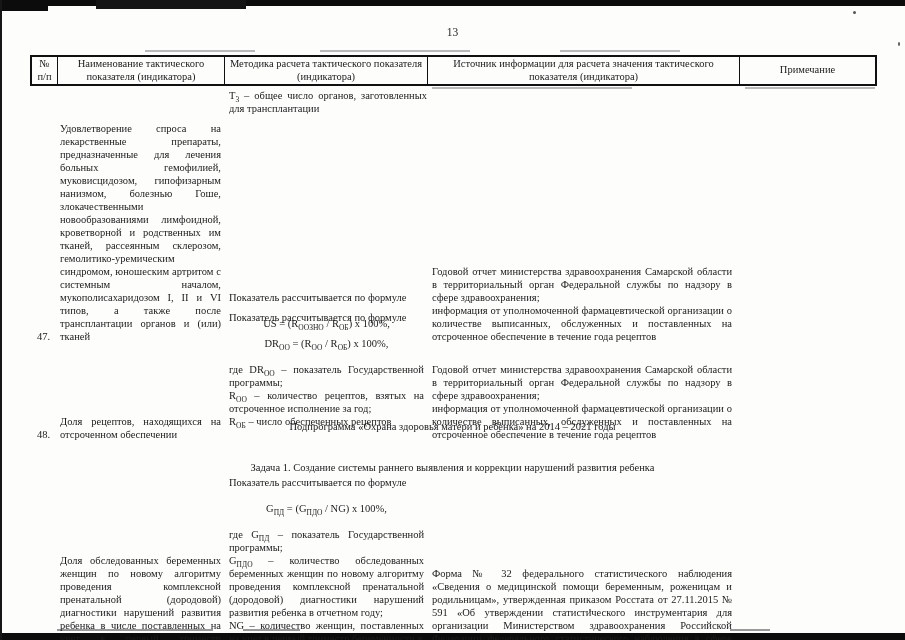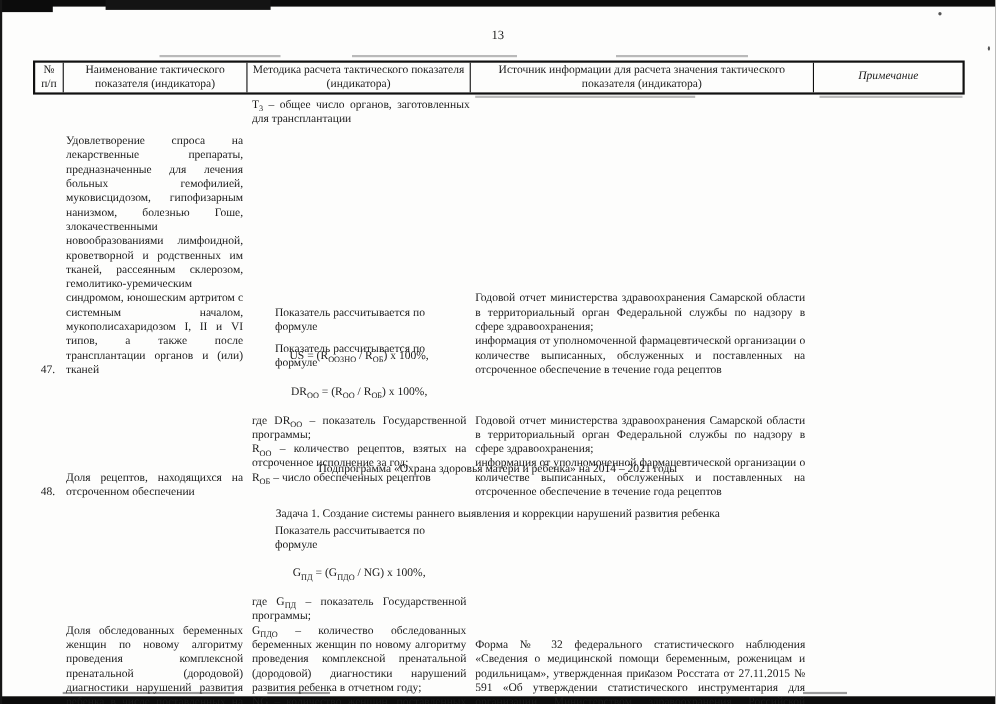--- a/index.html
+++ b/index.html
@@ -27,39 +27,39 @@
     position:absolute;top:55px;left:30px;width:847px;height:31px;
     display:flex;box-sizing:border-box;
     border:2px solid #101010;
     font-size:10.5px;line-height:12.5px;text-align:center;
   }
   .th{
     box-sizing:border-box;border-right:1.5px solid #101010;
     display:flex;align-items:center;justify-content:center;
     padding:1px 4px;white-space:pre-line;
   }
-  .th:last-child{border-right:none;font-style:italic;}
+  .th:last-child{border-right:none;}
   .w-num{width:26px;}
   .w-name{width:167px;}
   .w-method{width:203px;}
   .w-source{width:312px;}
   .w-note{flex:1;}
   
   .row{
     position:absolute;left:30px;width:847px;
     display:flex;align-items:flex-end;
     font-size:10.5px;line-height:13px;
   }
   .cell{box-sizing:border-box;text-align:justify;white-space:pre-line;}
   .cell.num{width:26px;padding-left:7px;text-align:left;white-space:normal;}
   .cell.name{width:167px;padding:0 2px 0 4px;}
   .cell.method{width:203px;padding:0 2px 0 6px;}
   .cell.source{width:312px;padding:0 6px 0 6px;}
   .cell.note{flex:1;}
-  .m-intro{text-align:left;margin-left:21px;}
+  .m-intro{text-align:left;}
   .m-formula{text-align:center;white-space:normal;}
   .m-body{text-align:justify;white-space:pre-line;}
   sub{font-size:7.5px;line-height:0;letter-spacing:0;}
   
   .continuation{
     position:absolute;top:89px;left:229px;width:198px;
     font-size:10.5px;line-height:13px;text-align:justify;
   }
   
   .center-heading{

